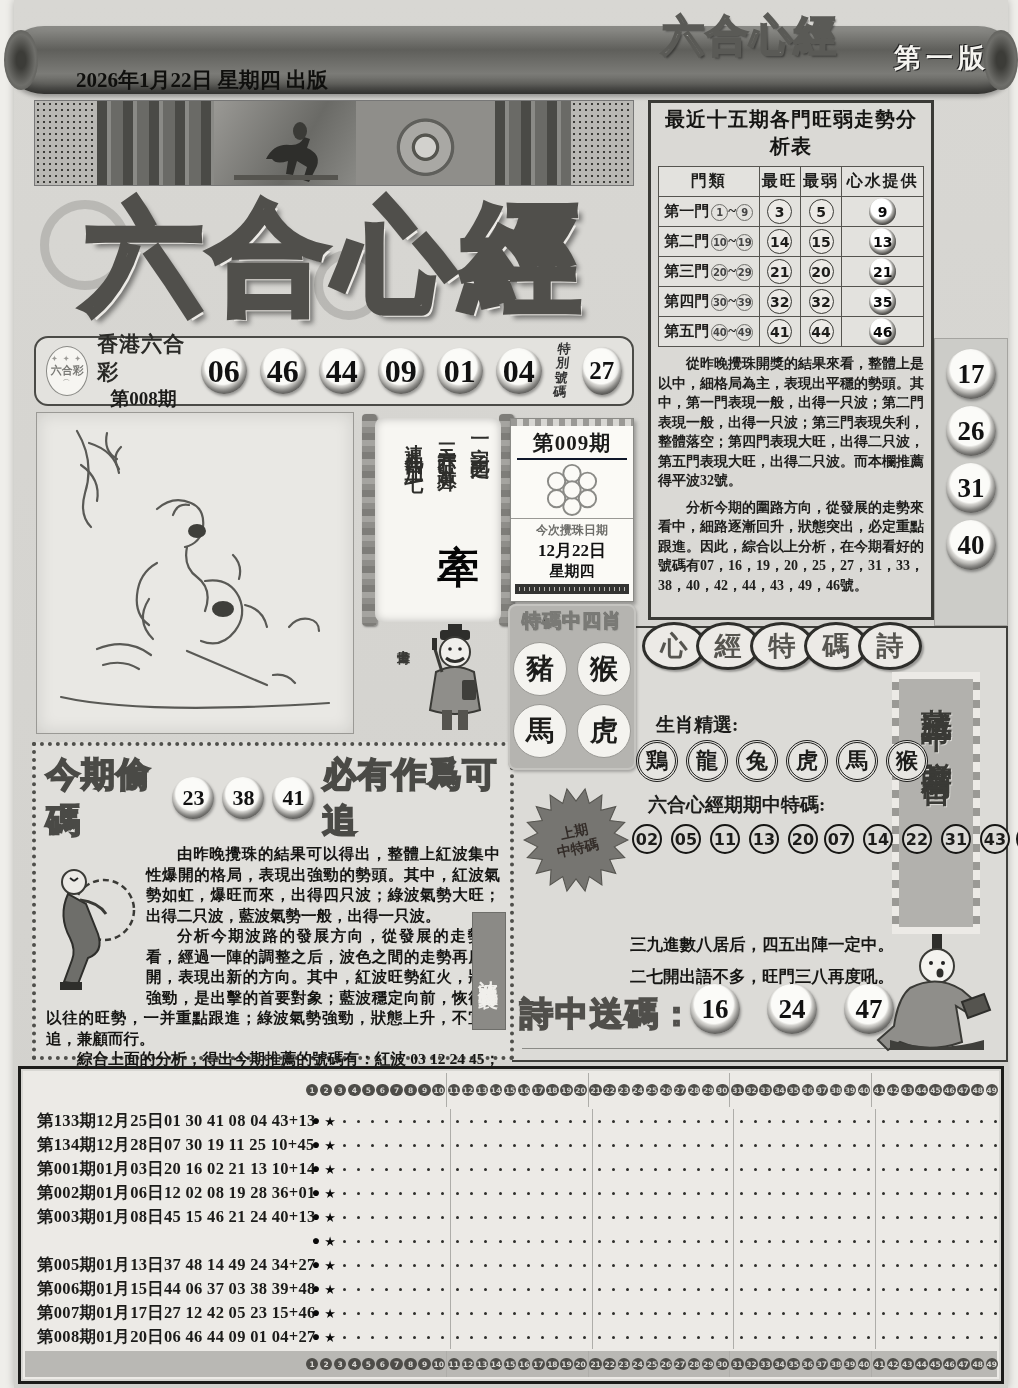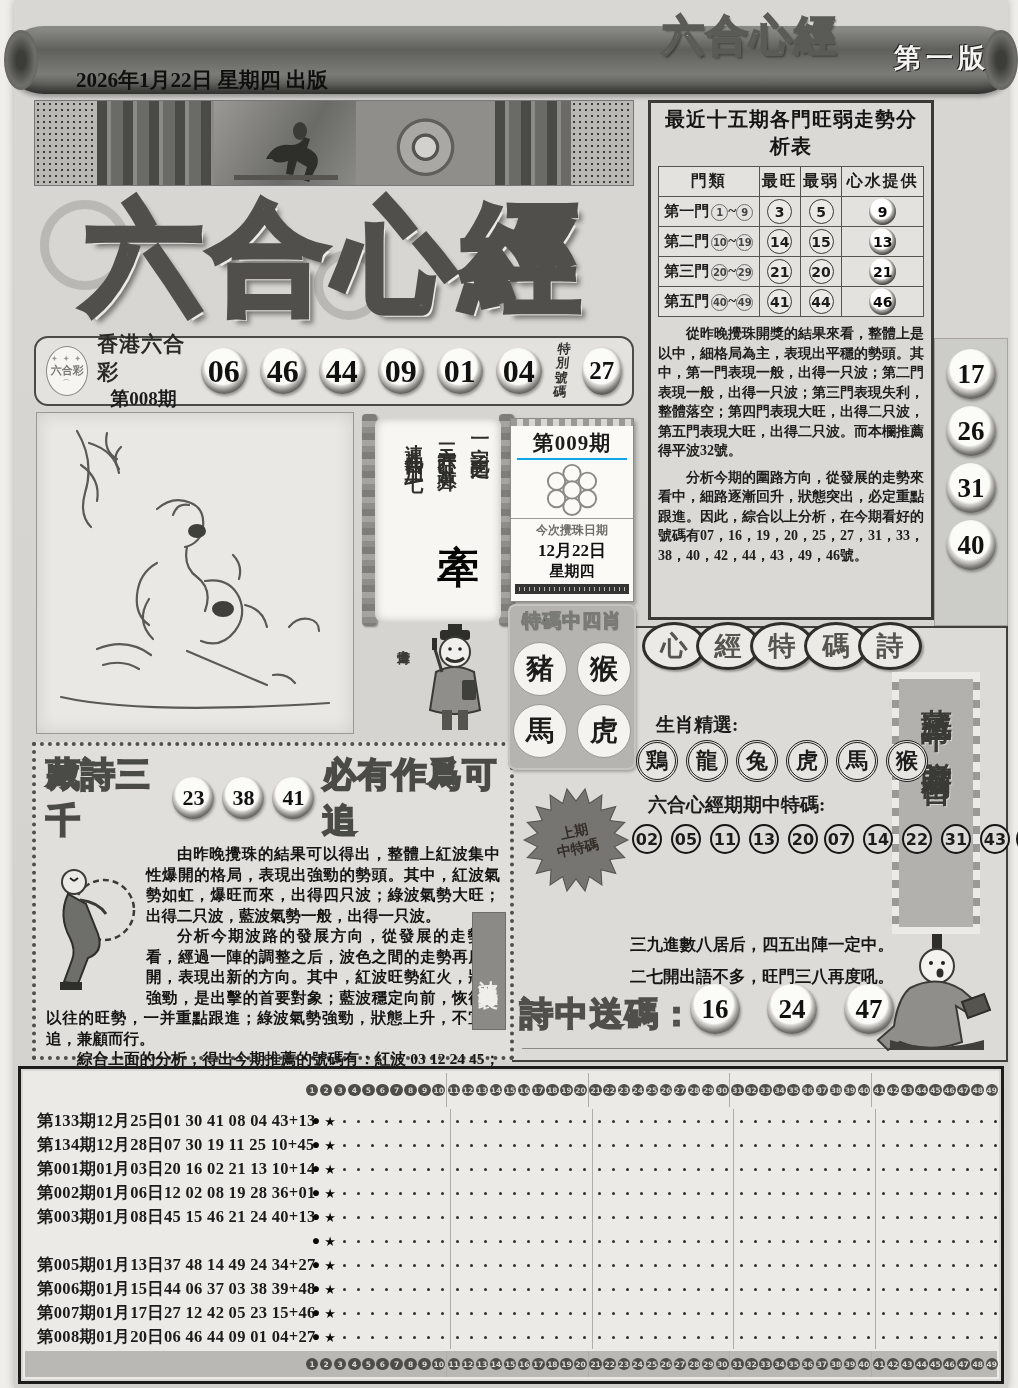--- a/index.html
+++ b/index.html
@@ -73,21 +73,21 @@
   #scroll-big{position:absolute; right:22px; bottom:26px; font:900 42px "Liberation Serif",serif; color:#050505;}
   
   #doctor { left:392px; top:622px; width:96px; height:116px;}
   #doctor-label { left:380px; top:640px; font:700 13px "Liberation Serif",serif; color:#3a3a36;}
 
   
   #calendar { left:496px; top:418px; width:124px; height:184px; background:#fbfaf6; border:1px solid #8a8a86;
     box-shadow:2px 3px 4px rgba(0,0,0,.3); text-align:center;}
   #calendar .rip{height:7px; background:repeating-linear-gradient(90deg,#9a9995 0 6px,#d8d7d3 6px 12px);}
   #cal-issue{font:900 21px "Liberation Serif",serif; color:#1c1c1a; letter-spacing:1px; padding:3px 0 1px;
-    border-bottom:2px solid #0ea5e9; margin:0 6px;}
+    border-bottom:2px solid #0f172a; margin:0 6px;}
   #cal-date-label{font:700 12px "Liberation Serif",serif; color:#6e6e6a; margin-top:2px;
     border-top:1px solid #9a9995; padding-top:3px;}
   #cal-date{font:900 17px "Liberation Serif",serif; color:#111;}
   #cal-week{font:900 15px "Liberation Serif",serif; color:#111;}
   #cal-foot{height:10px; margin:3px 4px 0; background:#343432;
     background-image:repeating-linear-gradient(90deg,transparent 0 4px,#b9b8b4 4px 5px); background-size:auto 4px; background-position:0 3px; background-repeat:repeat-x;}
 
   
   #zstamp { left:494px; top:604px; width:128px; height:166px; background:#b5b4b0; border-radius:8px;
     box-shadow:inset 0 0 0 2px #c5c4c0, 1px 2px 3px rgba(0,0,0,.25); text-align:center; z-index:5;}
@@ -344,20 +344,26 @@
             <td><span class="oc">15</span></td>
             <td><span class="pick-ball">13</span></td>
           </tr>
           <tr>
             <td><span class="gate-name">第三門</span><span class="mini-circle">20</span><span>~</span><span class="mini-circle">29</span></td>
             <td><span class="oc">21</span></td>
             <td><span class="oc">20</span></td>
             <td><span class="pick-ball">21</span></td>
           </tr>
           <tr>
+            <td><span class="gate-name">第四門</span><span class="mini-circle">30</span><span>~</span><span class="mini-circle">39</span></td>
+            <td><span class="oc">32</span></td>
+            <td><span class="oc">32</span></td>
+            <td><span class="pick-ball">35</span></td>
+          </tr>
+          <tr>
             <td><span class="gate-name">第五門</span><span class="mini-circle">40</span><span>~</span><span class="mini-circle">49</span></td>
             <td><span class="oc">41</span></td>
             <td><span class="oc">44</span></td>
             <td><span class="pick-ball">46</span></td>
           </tr>
         </tbody>
     </table>
     <p>從昨晚攪珠開獎的結果來看，整體上是以中，細格局為主，表現出平穩的勢頭。其中，第一門表現一般，出得一只波；第二門表現一般，出得一只波；第三門表現失利，整體落空；第四門表現大旺，出得二只波，第五門表現大旺，出得二只波。而本欄推薦得平波32號。</p>
     <p>分析今期的圍路方向，從發展的走勢來看中，細路逐漸回升，狀態突出，必定重點跟進。因此，綜合以上分析，在今期看好的號碼有07，16，19，20，25，27，31，33，38，40，42，44，43，49，46號。</p>
   </div>
@@ -450,21 +456,21 @@
         <ellipse cx="70" cy="45" rx="3.5" ry="4.5" fill="#2e2e2b"></ellipse>
         <path d="M40 60 q27 -14 52 2 l14 12 -10 10 -10 -6 6 36 q-34 12 -62 0 l-12 8 -10 -10 16 -14 q4 -28 16 -38z" fill="#8f8e8a" stroke="#3a3a36" stroke-width="2"></path>
         <path d="M92 74 l22 -8 6 16 -22 8z" fill="#55544f" stroke="#2e2e2b" stroke-width="2"></path>
         <path d="M20 112 q46 14 94 0 l0 10 -94 0z" fill="#3f3f3b"></path>
       </svg>
     </div>
   </div>
 
   <div class="abs" id="sneak">
     <div id="sneak-head">
-      <span class="hollow">藏詩三千</span>
+      <span class="hollow">今期偷碼</span>
       <span id="sneak-balls" style="display: inline-flex; gap: 8px;">
           <div class="lball b42">23</div>
           <div class="lball b42">38</div>
           <div class="lball b42">41</div>
         </span>
       <span class="hollow">必有作爲可追</span>
     </div>
     <div id="sneak-cartoon">
       <svg width="92" height="148" viewBox="0 0 92 148">
         <circle cx="58" cy="62" r="30" fill="none" stroke="#3a3a36" stroke-width="2.5" stroke-dasharray="6 4"></circle>

